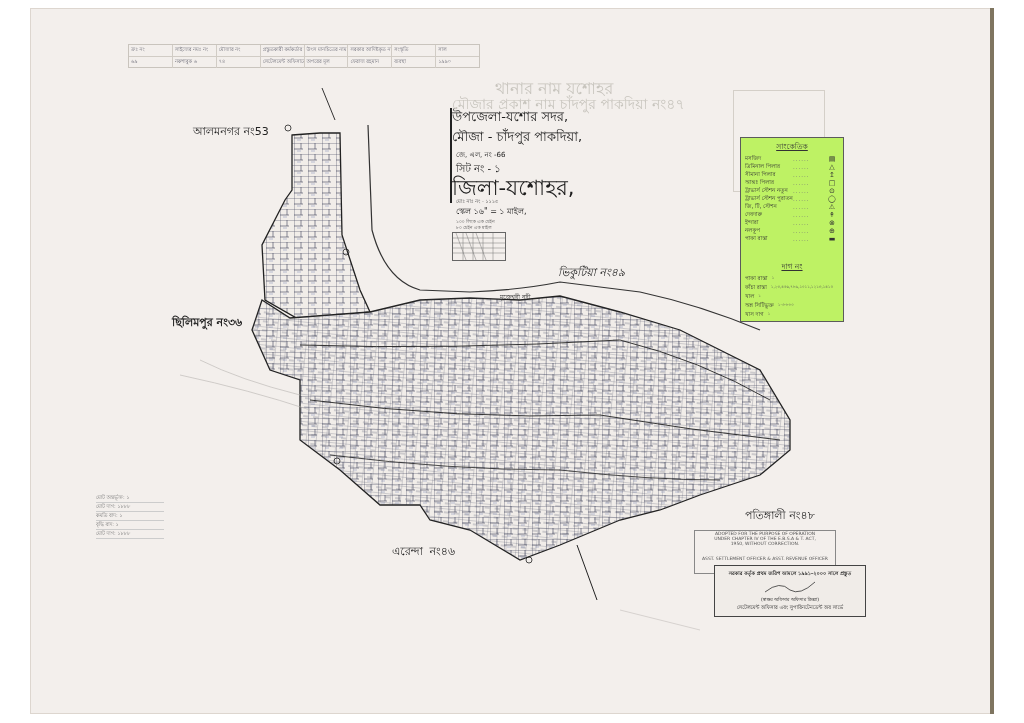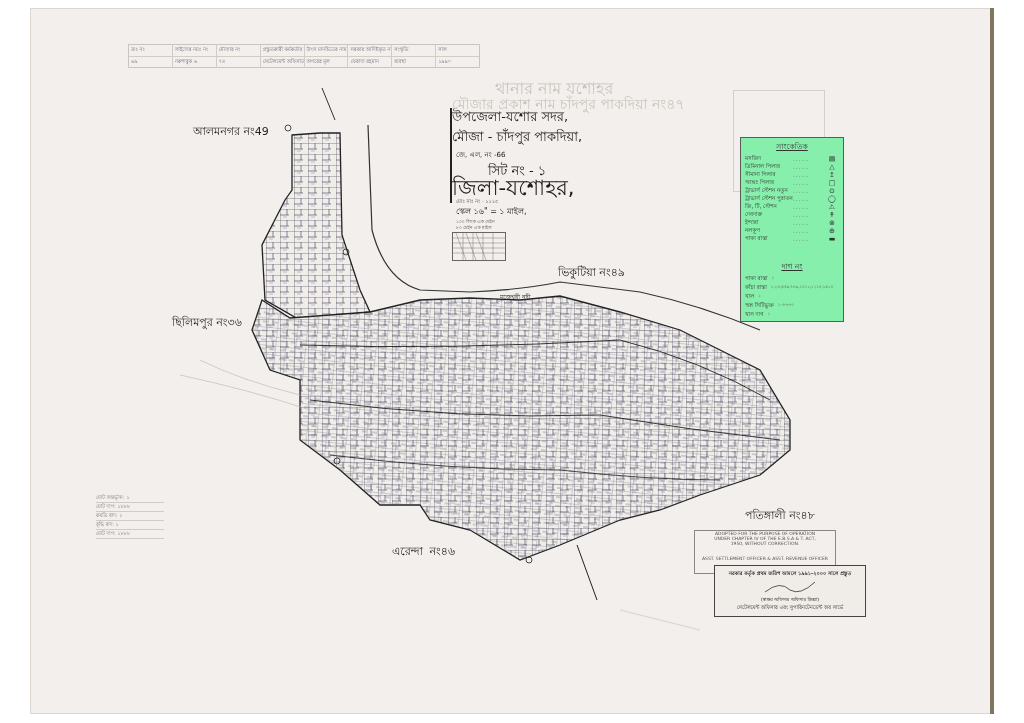--- a/index.html
+++ b/index.html
@@ -7,21 +7,21 @@
   .sheet{position:absolute;left:30px;top:8px;width:962px;height:706px;background:#f3efec;box-shadow:inset 0 0 0 1px #ddd6cf;}
   .sheet-edge{position:absolute;left:990px;top:8px;width:4px;height:706px;background:#7f7560;}
   .abs{position:absolute;}
   .ink{color:#1c1c1c;}
   .ghost{color:#c7c4bd;}
   .top-table{position:absolute;left:128px;top:44px;width:350px;height:22px;border:1px solid #c9c4bd;font-size:5px;color:#6d6d78;}
   .top-table .row{display:flex;height:11px;border-bottom:1px solid #d1ccc5;}
   .top-table .row:last-child{border-bottom:none;}
   .top-table .cell{flex:1;border-right:1px solid #d1ccc5;padding:1px 2px;white-space:nowrap;overflow:hidden;}
   .top-table .cell:last-child{border-right:none;}
-  .legend{position:absolute;left:740px;top:137px;width:102px;height:183px;border:1px solid #5b5b5b;background:#86efac;font-size:5.5px;color:#333;}
+  .legend{position:absolute;left:740px;top:137px;width:102px;height:183px;border:1px solid #5b5b5b;background:#bef264;font-size:5.5px;color:#333;}
   .legend-ghost{position:absolute;left:733px;top:90px;width:90px;height:100px;border:1px solid #d4cfc8;font-size:5px;color:#aaa;}
   .legend h4{margin:3px 0 2px 0;text-align:center;font-size:7.5px;font-weight:normal;text-decoration:underline;}
   .legend .li{display:flex;align-items:center;height:8px;padding:0 4px;}
   .legend .li .nm{flex:0 0 48px;white-space:nowrap;overflow:hidden;}
   .legend .li .dots{flex:1;letter-spacing:1px;color:#777;}
   .legend .li .sym{flex:0 0 14px;text-align:center;font-size:7px;}
   .legend .sub{margin-top:18px;}
   .legend .dl{padding:0 4px;height:9px;display:flex;white-space:nowrap;}
   .legend .dl .v{margin-left:4px;font-size:4px;color:#555;}
   .side-table{position:absolute;left:96px;top:494px;width:68px;font-size:5px;color:#777;}
@@ -95,35 +95,35 @@
   <path d="M620 610 Q660 620 700 630" stroke="#c2beba" stroke-width="0.6" fill="none"></path>
 </svg>
 
 <div class="abs ghost" style="left:495px;top:76px;font-size:16px;">থানার নাম যশোহর</div>
 <div class="abs ghost" style="left:452px;top:93px;font-size:14px;">মৌজার প্রকাশ নাম চাঁদপুর পাকদিয়া নং৪৭</div>
 
 <div class="abs" style="left:450px;top:108px;width:2px;height:95px;background:#222;"></div>
 <div class="abs ink" style="left:452px;top:107px;font-size:13px;">উপজেলা-যশোর সদর,</div>
 <div class="abs ink" style="left:452px;top:127px;font-size:13px;">মৌজা - চাঁদপুর পাকদিয়া,</div>
 <div class="abs ink" style="left:456px;top:149px;font-size:7px;">জে, এল, নং -66</div>
-<div class="abs ink" style="left:456px;top:161px;font-size:13px;margin-left:32px;">সিট নং - ১</div>
+<div class="abs ink" style="left:456px;top:161px;font-size:10px;">সিট নং - ১</div>
 <div class="abs ink" style="left:452px;top:172px;font-size:21px;">জিলা-যশোহর,</div>
 <div class="abs" style="left:456px;top:198px;font-size:5px;color:#444;">মোঃ নাঃ নং - ১১১৫</div>
 <div class="abs ink" style="left:456px;top:205px;font-size:8px;">স্কেল ১৬" = ১ মাইল,</div>
 <div class="abs" style="left:456px;top:219px;font-size:4.5px;color:#555;">১০০ লিংক এক চেইন</div>
 <div class="abs" style="left:456px;top:225px;font-size:4.5px;color:#555;">৮০ চেইন এক মাইল</div>
 <div class="scale-grid">
   <svg width="52" height="27">
       <path d="M0 5H52M0 10H52M0 15H52M0 20H52M10 0V27M20 0V27M30 0V27M40 0V27M3 0L13 27M13 0L23 27M23 0L33 27" stroke="#777" stroke-width="0.5" fill="none"></path>
     </svg>
 </div>
 
-<div class="label" style="left:193px;top:123px;">আলমনগর নং49</div>
-<div class="label" style="left:172px;top:314px;">ছিলিমপুর নং৩৬</div>
-<div class="label" style="left:558px;top:264px;">ভিকুটিয়া নং৪৯</div>
+<div class="label" style="left:193px;top:123px;">আলমনগর নং53</div>
+<div class="label" style="left:172px;top:314px;font-weight:bold;">ছিলিমপুর নং৩৬</div>
+<div class="label" style="left:558px;top:264px;font-style:italic;">ভিকুটিয়া নং৪৯</div>
 <div class="label" style="left:745px;top:507px;">পতিঙ্গালী নং৪৮</div>
 <div class="label" style="left:392px;top:543px;font-family:Liberation Mono, monospace;">এরেন্দা নং৪৬</div>
 <div class="abs" style="left:500px;top:292px;font-size:6px;color:#333;">মুক্তেশ্বরী নদী</div>
 
 <div class="legend-ghost"></div>
 
 <div class="legend">
   <h4>সাংকেতিক</h4>
   <div class="li">
       <span class="nm">মসজিদ</span>

